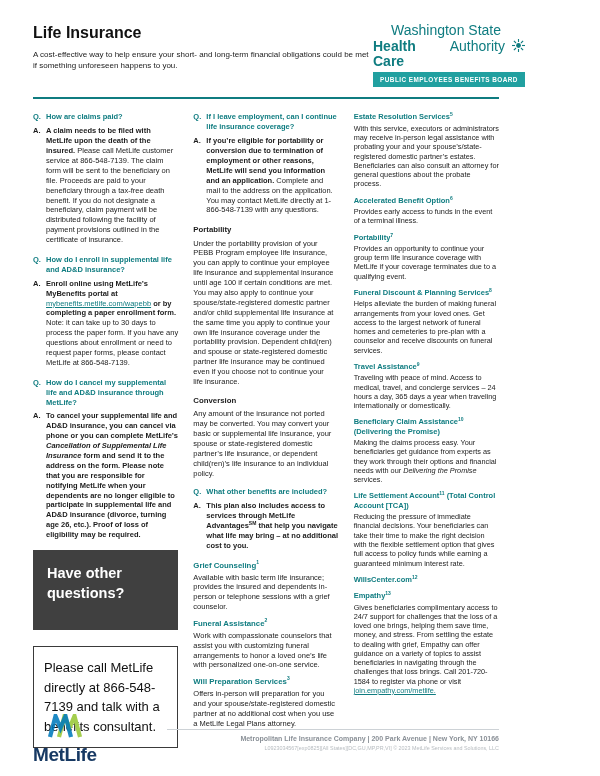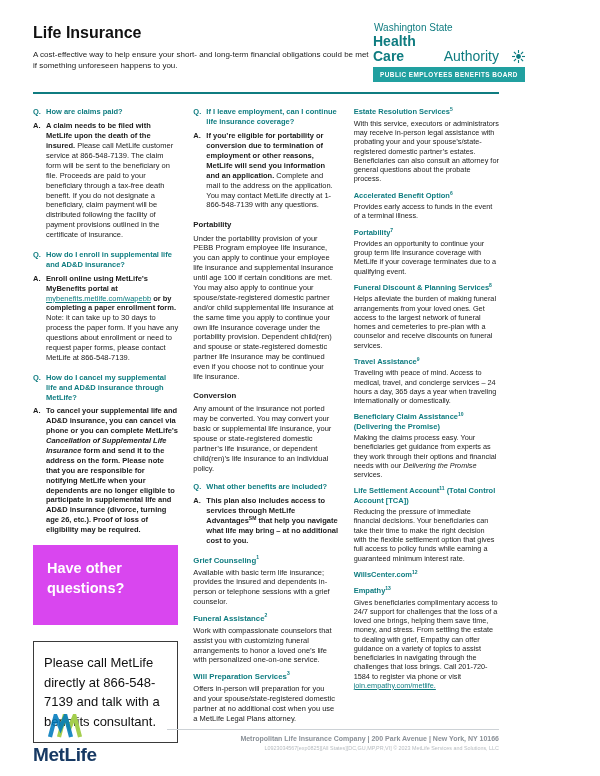--- a/index.html
+++ b/index.html
@@ -2,22 +2,22 @@
 <html><head>
 <meta charset="utf-8">
 <style>
   html,body{margin:0;padding:0;}
   body{background:#ffffff;font-family:"Liberation Sans",sans-serif;-webkit-font-smoothing:antialiased;}
   .page{width:532px;height:776px;position:relative;background:#ffffff;padding:24px 33px 0 33px;box-sizing:border-box;overflow:hidden;}
   .header{display:flex;justify-content:space-between;align-items:flex-start;}
   .title{font-size:16px;font-weight:700;color:#111;margin:0;}
   .subtitle{font-size:8px;color:#222;line-height:1.4;width:340px;margin-top:7px;}
   .hca{width:152px;flex:none;margin-top:-2px;}
-  .hca-state{color:#0F7C80;font-size:10px;margin-left:1px;}
-  .hca-name{color:#0F7C80;font-size:14px;display:flex;align-items:flex-end;gap:12px;line-height:1.05;margin-top:1px;}
+  .hca-state{color:#0F7C80;font-size:14px;margin-left:18px;}
+  .hca-name{color:#0F7C80;font-size:14px;display:flex;align-items:flex-start;gap:6px;line-height:1.05;margin-top:1px;}
   .hca-bold{font-weight:700;}
   .hca-light{font-weight:400;}
   .sun{flex:none;margin-left:1px;}
   .hca-banner{margin-top:4px;background:#21A0A0;color:#fff;font-size:6.4px;font-weight:700;letter-spacing:.45px;text-align:center;padding:4px 2px;}
   .rule{border-top:2.2px solid #0F7C80;margin-top:10px;margin-bottom:13px;}
   .columns{display:flex;gap:15px;}
   .col{flex:1;min-width:0;font-size:7.5px;line-height:1.32;color:#1c1c1c;}
   .col3{font-size:7.3px;line-height:1.27;}
   .qa-q{display:flex;color:#0F7C80;font-weight:700;margin-bottom:4px;}
   .qa-q .lbl{width:13px;flex:none;}
@@ -27,21 +27,21 @@
   b{font-weight:700;}
   .it{font-style:italic;}
   .link{color:#0F7C80;text-decoration:underline;font-weight:400;cursor:pointer;}
   .subhead{font-weight:700;margin:1px 0 3px;font-size:7.8px;}
   .para{margin:0 4px 9px 0;}
   .svc{margin-bottom:7px;}
   .svc-title{color:#0F7C80;font-weight:700;font-size:7.8px;margin:0 0 2px 0;line-height:1.25;}
   .col3 .svc-title{font-size:7.5px;}
   .svc-body{margin:0;}
   sup{font-size:5px;vertical-align:super;line-height:0;}
-  .questions-box{margin-top:10px;background:#d946ef;color:#fff;font-size:14.5px;font-weight:700;line-height:1.35;padding:14px;height:80px;box-sizing:border-box;}
+  .questions-box{margin-top:10px;background:#404040;color:#fff;font-size:14.5px;font-weight:700;line-height:1.35;padding:14px;height:80px;box-sizing:border-box;}
   .call-box{margin-top:16px;border:1.2px solid #3a3a3a;padding:11px 10px;font-size:13px;line-height:1.5;color:#111;}
   .footer{position:absolute;left:33px;right:33px;bottom:10px;display:flex;justify-content:space-between;align-items:center;}
   .metlife{display:flex;align-items:center;gap:6px;flex-direction:column;}
   .metlife-word{font-size:19px;font-weight:700;color:#173963;letter-spacing:-.4px;}
   .footer-right{text-align:right;width:332px;border-top:1px solid #cdd2d6;padding-top:5px;}
   .footer-address{font-size:7px;font-weight:700;color:#8a9097;}
   .footer-legal{font-size:5.4px;color:#b7bcc0;margin-top:3px;}
 </style>
 </head>
 <body>

